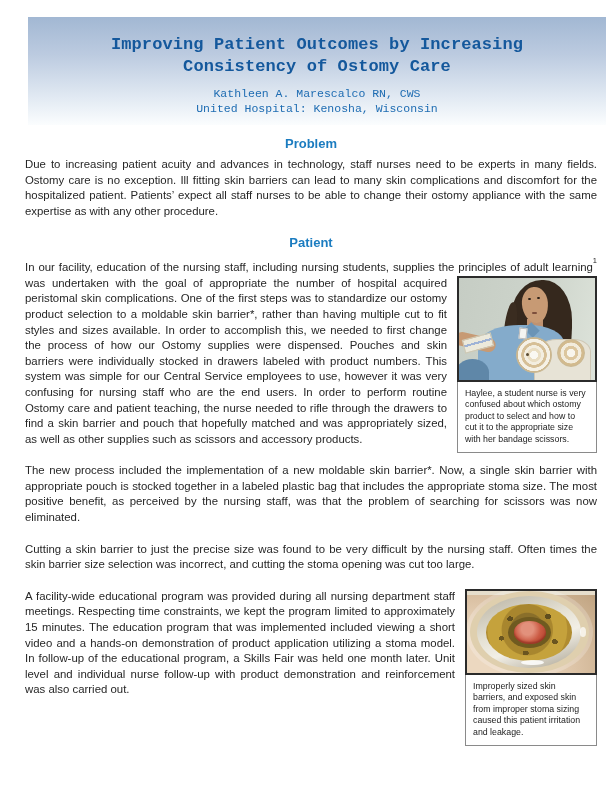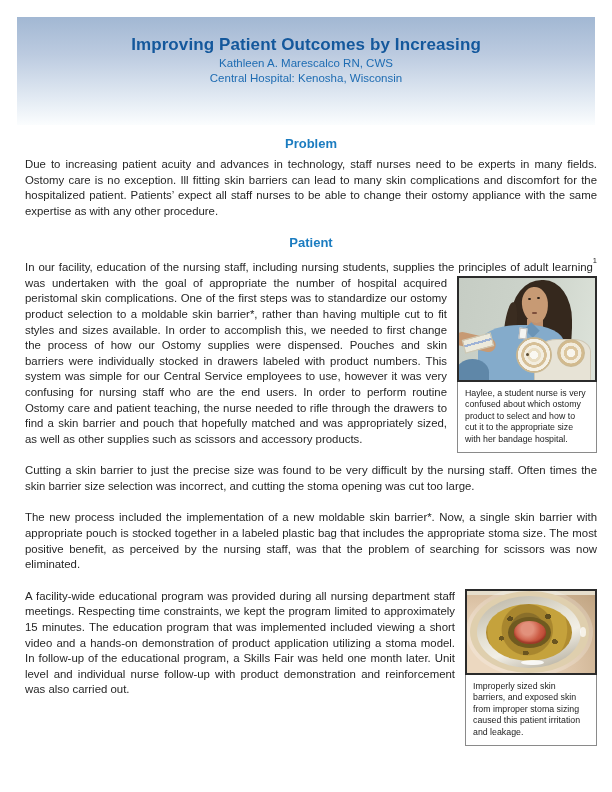--- a/index.html
+++ b/index.html
@@ -8,30 +8,31 @@
     position: relative;
     width: 612px; height: 792px;
     background: #ffffff;
     font-family: "Liberation Sans", sans-serif;
     color: #262626;
     overflow: hidden;
   }
   
   .band {
     position: absolute;
-    left: 17px; top: 17px; width: 578px; height: 108px;
+    left: 28px; top: 17px; width: 578px; height: 108px;
     background: linear-gradient(to bottom, #a2b8d3 0%, #bccbe0 35%, #e2eaf3 75%, #fbfdfe 100%);
     text-align: center;
+    font-family: Liberation Mono, monospace;
   }
   .band h1 {
     padding-top: 17px;
     font-size: 17px; line-height: 22px; font-weight: bold;
     color: #14589c; letter-spacing: .1px;
   }
-  .band .author    { margin-top: 0; font-size: 11.5px; line-height: 15px; color: #1e6cb2; }
+  .band .author    { margin-top: 8px; font-size: 11.5px; line-height: 15px; color: #1e6cb2; }
   .band .affil     { font-size: 11.5px; line-height: 15px; color: #1e6cb2; }
   
   .content { position: absolute; left: 5px; top: 125px; width: 612px; padding: 0 20px; }
   h2.sect {
     margin: 11px 0 6px;
     text-align: center;
     font-size: 13px; line-height: 15px; font-weight: bold;
     color: #1b7cc0;
   }
   .body-p {
@@ -112,23 +113,23 @@
               box-shadow: inset 0 -2px 2px rgba(120,30,20,.55); }
   .s-glint  { left: 42%; top: 84%; width: 18%; height: 7%; background: rgba(255,255,255,.85); border-radius: 50%; }
   .s-glint2 { left: 88%; top: 44%; width: 5%; height: 12%; background: rgba(255,255,255,.7); border-radius: 50%; }
 </style>
 </head>
 <body>
 
 <div class="page">
 
   <header class="band">
-    <h1><span>Improving Patient Outcomes by Increasing</span><br></h1>
+    <h1><span>Improving Patient Outcomes by Increasing</span><br><span>Consistency of Ostomy Care</span></h1>
     <div class="author">Kathleen A. Marescalco RN, CWS</div>
-    <div class="affil">Central Hospital: Kenosha, Wisconsin</div>
+    <div class="affil">United Hospital: Kenosha, Wisconsin</div>
   </header>
 
   <div class="content">
 
     <h2 class="sect">Problem</h2>
     <p class="body-p">Due to increasing patient acuity and advances in technology, staff nurses need to be experts in many fields. Ostomy care is no exception. Ill fitting skin barriers can lead to many skin complications and discomfort for the hospitalized patient. Patients’ expect all staff nurses to be able to change their ostomy appliance with the same expertise as with any other procedure.</p>
 
     <h2 class="sect">Patient</h2>
 
     <div class="body-p">
@@ -145,27 +146,27 @@
           <div class="n-eye n-eye-r"></div>
           <div class="n-mouth"></div>
           <div class="n-arm"></div>
           <div class="n-packet"></div>
           <div class="n-badge"></div>
           <div class="n-wrap"></div>
           <div class="n-disc1"></div>
           <div class="n-disc2"></div>
           <div class="n-dot"></div>
         </div>
-        <figcaption>Haylee, a student nurse is very confused about which ostomy product to select and how to cut it to the appropriate size with her bandage hospital.</figcaption>
+        <figcaption>Haylee, a student nurse is very confused about which ostomy product to select and how to cut it to the appropriate size with her bandage scissors.</figcaption>
       </figure><span> acquired peristomal skin complications. One of the first steps was to standardize our ostomy product selection to a moldable skin barrier*, rather than having multiple cut to fit styles and sizes available. In order to accomplish this, we needed to first change the process of how our Ostomy supplies were dispensed. Pouches and skin barriers were individually stocked in drawers labeled with product numbers. This system was simple for our Central Service employees to use, however it was very confusing for nursing staff who are the end users. In order to perform routine Ostomy care and patient teaching, the nurse needed to rifle through the drawers to find a skin barrier and pouch that hopefully matched and was appropriately sized, as well as other supplies such as scissors and accessory products.</span>
     </div>
 
+    <p class="body-p">The new process included the implementation of a new moldable skin barrier*. Now, a single skin barrier with appropriate pouch is stocked together in a labeled plastic bag that includes the appropriate stoma size. The most positive benefit, as perceived by the nursing staff, was that the problem of searching for scissors was now eliminated.</p>
+
     <p class="body-p">Cutting a skin barrier to just the precise size was found to be very difficult by the nursing staff. Often times the skin barrier size selection was incorrect, and cutting the stoma opening was cut too large.</p>
-
-    <p class="body-p">The new process included the implementation of a new moldable skin barrier*. Now, a single skin barrier with appropriate pouch is stocked together in a labeled plastic bag that includes the appropriate stoma size. The most positive benefit, as perceived by the nursing staff, was that the problem of searching for scissors was now eliminated.</p>
 
     <div class="body-p last">
       <figure class="fig fig2">
         <div class="photo photo2">
           <div class="s-pad"></div>
           <div class="s-flange"></div>
           <div class="s-yellow"></div>
           <div class="s-ring"></div>
           <div class="s-stoma"></div>
           <div class="s-glint"></div>

